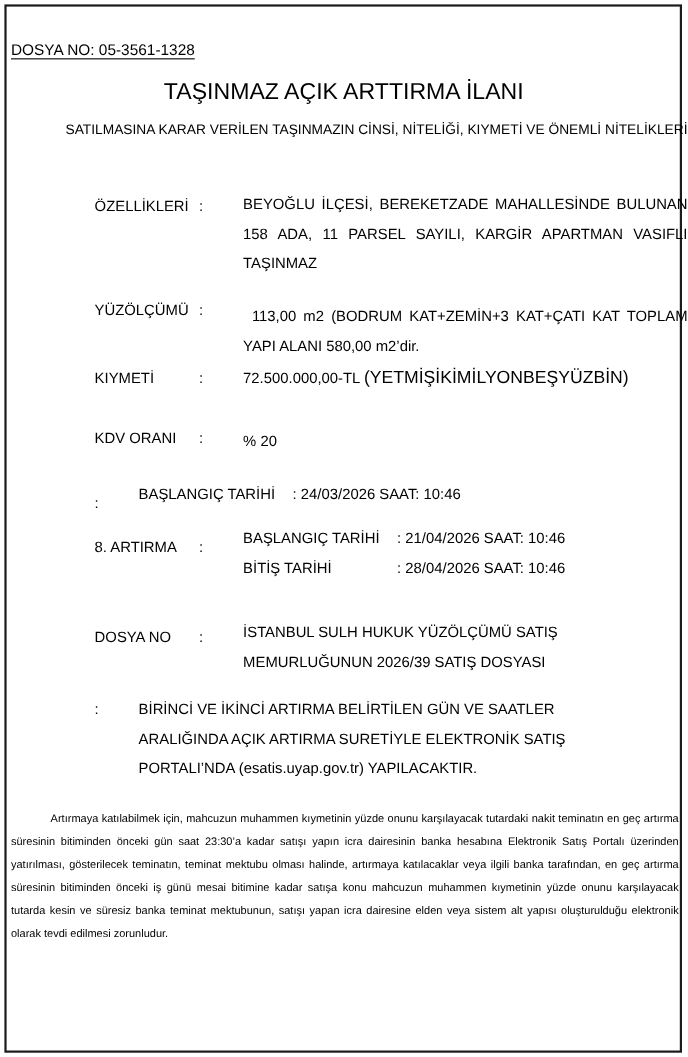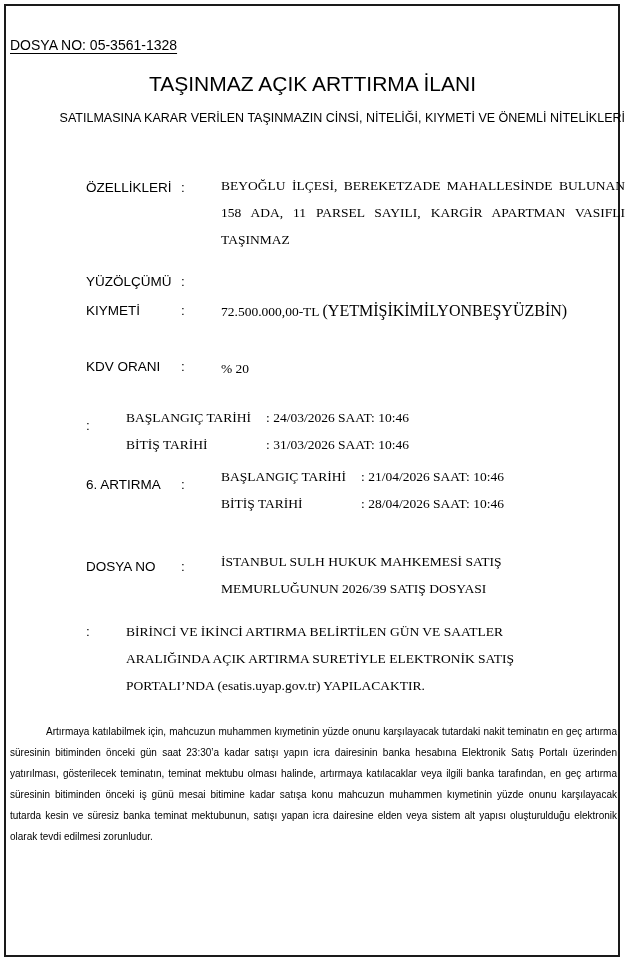--- a/index.html
+++ b/index.html
@@ -59,21 +59,20 @@
     flex:none;
     white-space:nowrap;
   }
   .row .colon{
     width:40px;
     flex:none;
   }
   .row .value{
     width:404px;
     flex:none;
-    font-family:Liberation Serif, serif;
   }
   .justify{ text-align:justify; }
   .v-indent{ text-indent:8px; }
   .pt2{ padding-top:2px; }
   .pt5{ padding-top:5px; }
   .pt6{ padding-top:6px; }
   .pt8{ padding-top:8px; }
   .mb15{ margin-bottom:15px; }
   .mb2{ margin-bottom:2px; }
   .mb28{ margin-bottom:28px; }
@@ -113,56 +112,56 @@
 
       <div class="row mb15">
         <div class="label pt2">ÖZELLİKLERİ</div>
         <div class="colon pt2">:</div>
         <div class="value justify">BEYOĞLU İLÇESİ, BEREKETZADE MAHALLESİNDE BULUNAN 158 ADA, 11 PARSEL SAYILI, KARGİR APARTMAN VASIFLI TAŞINMAZ</div>
       </div>
 
       <div class="row mb2">
         <div class="label">YÜZÖLÇÜMÜ</div>
         <div class="colon">:</div>
+        <div class="value justify v-indent pt6">113,00 m2 (BODRUM KAT+ZEMİN+3 KAT+ÇATI KAT TOPLAM YAPI ALANI 580,00 m2’dir.</div>
       </div>
 
       <div class="row mb28">
         <div class="label">KIYMETİ</div>
         <div class="colon">:</div>
         <div class="value"><span>72.500.000,00-TL</span> <span class="note">(YETMİŞİKİMİLYONBEŞYÜZBİN)</span></div>
       </div>
 
       <div class="row mb22">
         <div class="label">KDV ORANI</div>
         <div class="colon">:</div>
         <div class="value pt2">% 20</div>
       </div>
 
       <div class="row mb5">
         <div class="colon pt8">:</div>
         <div class="value">
           <div class="sched-line"><span class="sk">BAŞLANGIÇ TARİHİ</span><span>: 24/03/2026 SAAT: 10:46</span></div>
-          <div class="sched-line"><span class="sk">BİTİŞ TARİHİ</span><span>: 31/03/2026 SAAT: 10:46</span></div>
         </div>
       </div>
 
       <div class="row mb31">
-        <div class="label pt8">6. ARTIRMA</div>
+        <div class="label pt8">8. ARTIRMA</div>
         <div class="colon pt8">:</div>
         <div class="value">
           <div class="sched-line"><span class="sk">BAŞLANGIÇ TARİHİ</span><span>: 21/04/2026 SAAT: 10:46</span></div>
           <div class="sched-line"><span class="sk">BİTİŞ TARİHİ</span><span>: 28/04/2026 SAAT: 10:46</span></div>
         </div>
       </div>
 
       <div class="row mb16">
         <div class="label pt5">DOSYA NO</div>
         <div class="colon pt5">:</div>
         <div class="value">
-          <div>İSTANBUL SULH HUKUK MAHKEMESİ SATIŞ</div>
+          <div>İSTANBUL SULH HUKUK YÜZÖLÇÜMÜ SATIŞ</div>
           <div>MEMURLUĞUNUN 2026/39 SATIŞ DOSYASI</div>
         </div>
       </div>
 
       <div class="row">
         <div class="colon">:</div>
         <div class="value">
           <div>BİRİNCİ VE İKİNCİ ARTIRMA BELİRTİLEN GÜN VE SAATLER</div>
           <div>ARALIĞINDA AÇIK ARTIRMA SURETİYLE ELEKTRONİK SATIŞ</div>
           <div>PORTALI’NDA (esatis.uyap.gov.tr) YAPILACAKTIR.</div>

